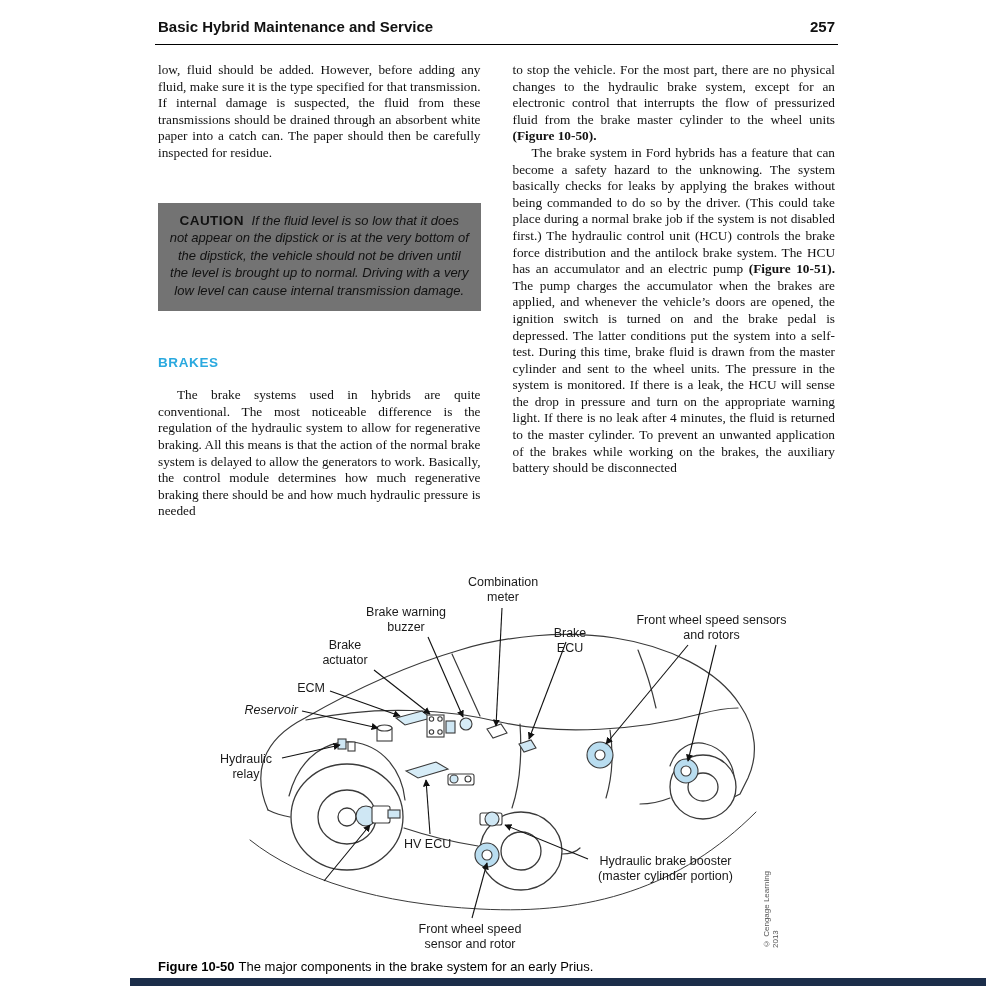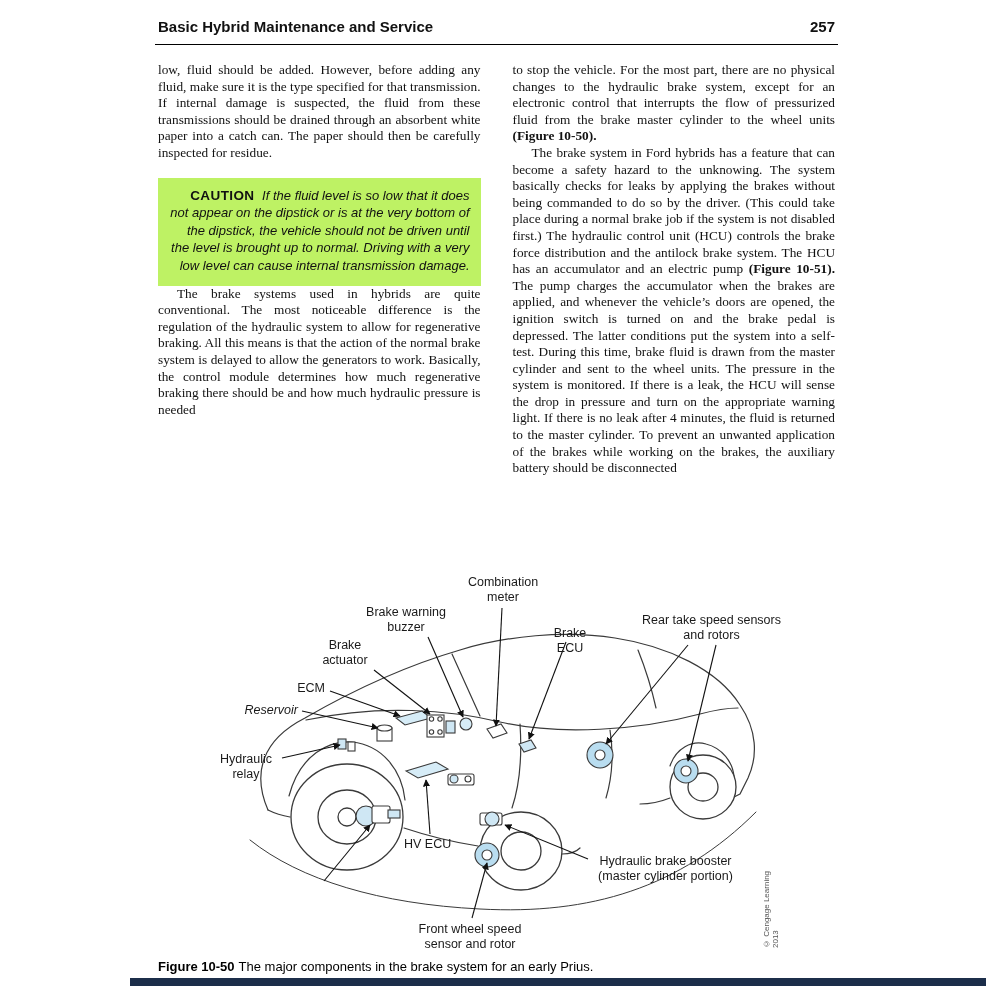--- a/index.html
+++ b/index.html
@@ -21,23 +21,23 @@
   
   .columns {
     position:absolute; top:62px; left:158px; right:151px;
     display:flex; gap:32px;
   }
   .col { flex:1; font-size:13.3px; line-height:16.6px; text-align:justify; }
   .col p.indent { text-indent:19px; }
   .figref { font-weight:bold; }
 
   .caution-box {
-    background:#bef264; margin-top:16px; padding:9px 11px 11px 11px;
+    background:#737373; margin-top:41px; padding:9px 11px 11px 11px;
     font-family:"Liberation Sans", sans-serif; font-size:13px; font-style:italic;
-    line-height:17.6px; text-align:right;
+    line-height:17.6px; text-align:center;
   }
   .caution-label { font-style:normal; font-weight:bold; font-size:13.5px; letter-spacing:.4px; padding-right:4px; }
 
   .section-heading {
     margin-top:44px; margin-bottom:16px; color:#2aa9df;
     font-family:"Liberation Sans", sans-serif; font-weight:bold; font-size:13.5px;
     letter-spacing:.6px; text-align:left;
   }
 
   
@@ -76,20 +76,21 @@
 
   <div class="columns">
     <div class="col">
       <p>low, fluid should be added. However, before adding any fluid, make sure it is the type specified for that transmission. If internal damage is suspected, the fluid from these transmissions should be drained through an absorbent white paper into a catch can. The paper should then be carefully inspected for residue.</p>
 
       <div class="caution-box">
         <span class="caution-label">CAUTION</span>
         <span>If the fluid level is so low that it does not appear on the dipstick or is at the very bottom of the dipstick, the vehicle should not be driven until the level is brought up to normal. Driving with a very low level can cause internal transmission damage.</span>
       </div>
 
+      <div class="section-heading">BRAKES</div>
 
       <p class="indent">The brake systems used in hybrids are quite conventional. The most noticeable difference is the regulation of the hydraulic system to allow for regenerative braking. All this means is that the action of the normal brake system is delayed to allow the generators to work. Basically, the control module determines how much regenerative braking there should be and how much hydraulic pressure is needed</p>
     </div>
 
     <div class="col">
       <p><span>to stop the vehicle. For the most part, there are no physical changes to the hydraulic brake system, except for an electronic control that interrupts the flow of pressurized fluid from the brake master cylinder to the wheel units </span><span class="figref">(Figure 10-50).</span></p>
       <p class="indent"><span>The brake system in Ford hybrids has a feature that can become a safety hazard to the unknowing. The system basically checks for leaks by applying the brakes without being commanded to do so by the driver. (This could take place during a normal brake job if the system is not disabled first.) The hydraulic control unit (HCU) controls the brake force distribution and the antilock brake system. The HCU has an accumulator and an electric pump </span><span class="figref">(Figure 10-51).</span><span> The pump charges the accumulator when the brakes are applied, and whenever the vehicle’s doors are opened, the ignition switch is turned on and the brake pedal is depressed. The latter conditions put the system into a self-test. During this time, brake fluid is drawn from the master cylinder and sent to the wheel units. The pressure in the system is monitored. If there is a leak, the HCU will sense the drop in pressure and turn on the appropriate warning light. If there is no leak after 4 minutes, the fluid is returned to the master cylinder. To prevent an unwanted application of the brakes while working on the brakes, the auxiliary battery should be disconnected</span></p>
     </div>
   </div>
 
@@ -175,21 +176,21 @@
         <path d="M430,276 L426,222" marker-end="url(#arr)"></path>
         <path d="M324,323 L370,267" marker-end="url(#arr)"></path>
         <path d="M588,301 L505,267" marker-end="url(#arr)"></path>
         <path d="M472,360 L487,305" marker-end="url(#arr)"></path>
       </g>
     </svg>
 
     <div class="fig-label ta-c" style="left:453px; top:17px; width:100px;">Combination meter</div>
     <div class="fig-label ta-c" style="left:351px; top:47px; width:110px;">Brake warning buzzer</div>
     <div class="fig-label ta-c" style="left:547px; top:52px; width:46px;margin-top:16px;">Brake ECU</div>
-    <div class="fig-label ta-c" style="left:634px; top:55px; width:155px;">Rear take speed sensors and rotors</div>
+    <div class="fig-label ta-c" style="left:634px; top:55px; width:155px;">Front wheel speed sensors and rotors</div>
     <div class="fig-label ta-c" style="left:316px; top:80px; width:58px;">Brake actuator</div>
     <div class="fig-label ta-r" style="left:285px; top:123px; width:40px;">ECM</div>
     <div class="fig-label ta-r" style="left:228px; top:145px; width:70px;font-style:italic;">Reservoir</div>
     <div class="fig-label ta-c" style="left:215px; top:194px; width:62px;">Hydraulic relay</div>
     <div class="fig-label" style="left:404px; top:279px; width:60px;">HV ECU</div>
     <div class="fig-label ta-c" style="left:578px; top:296px; width:175px;">Hydraulic brake booster (master cylinder portion)</div>
     <div class="fig-label ta-c" style="left:412px; top:364px; width:116px;">Front wheel speed sensor and rotor</div>
     <div class="credit">© Cengage Learning 2013</div>
   </div>
 

